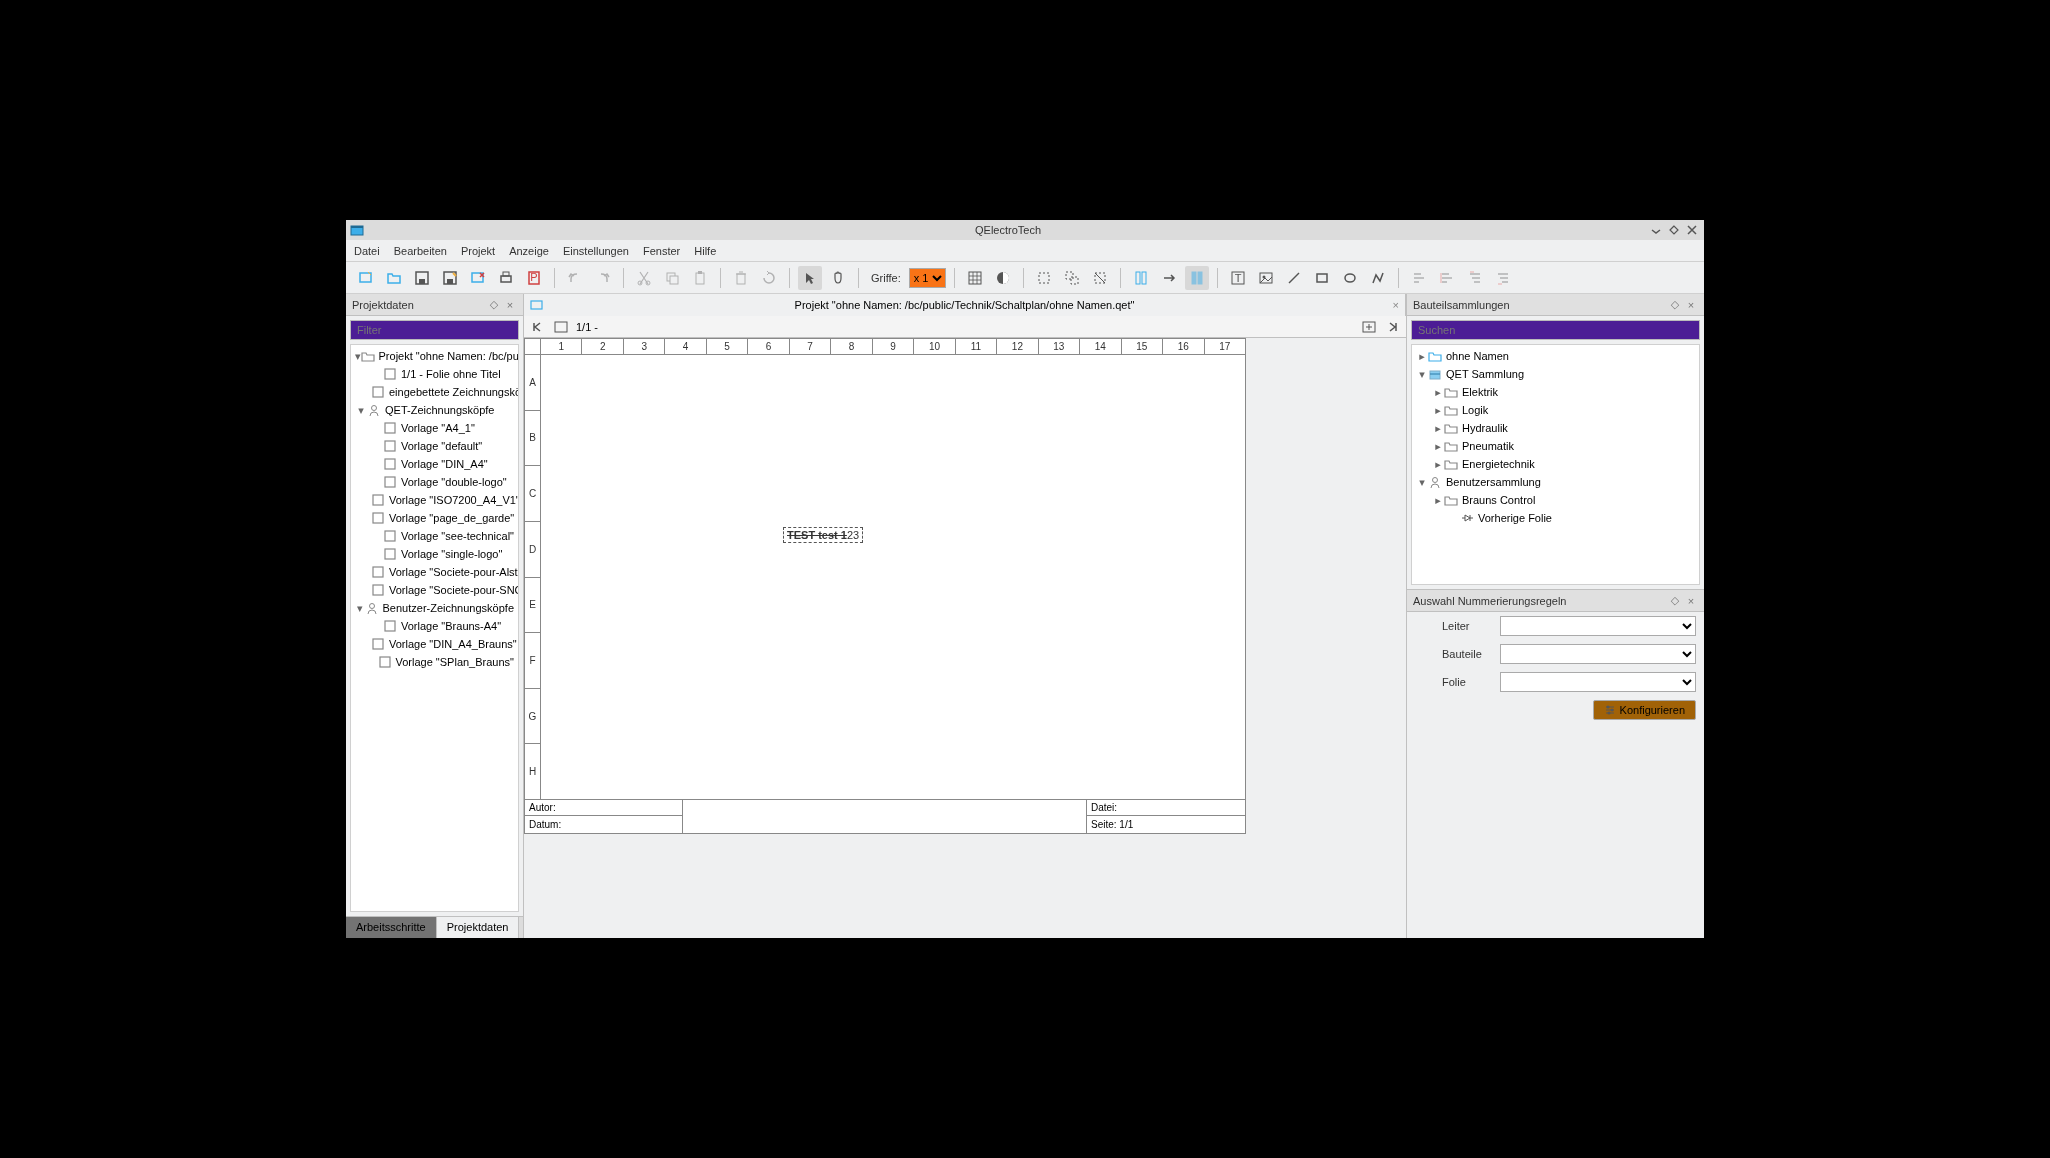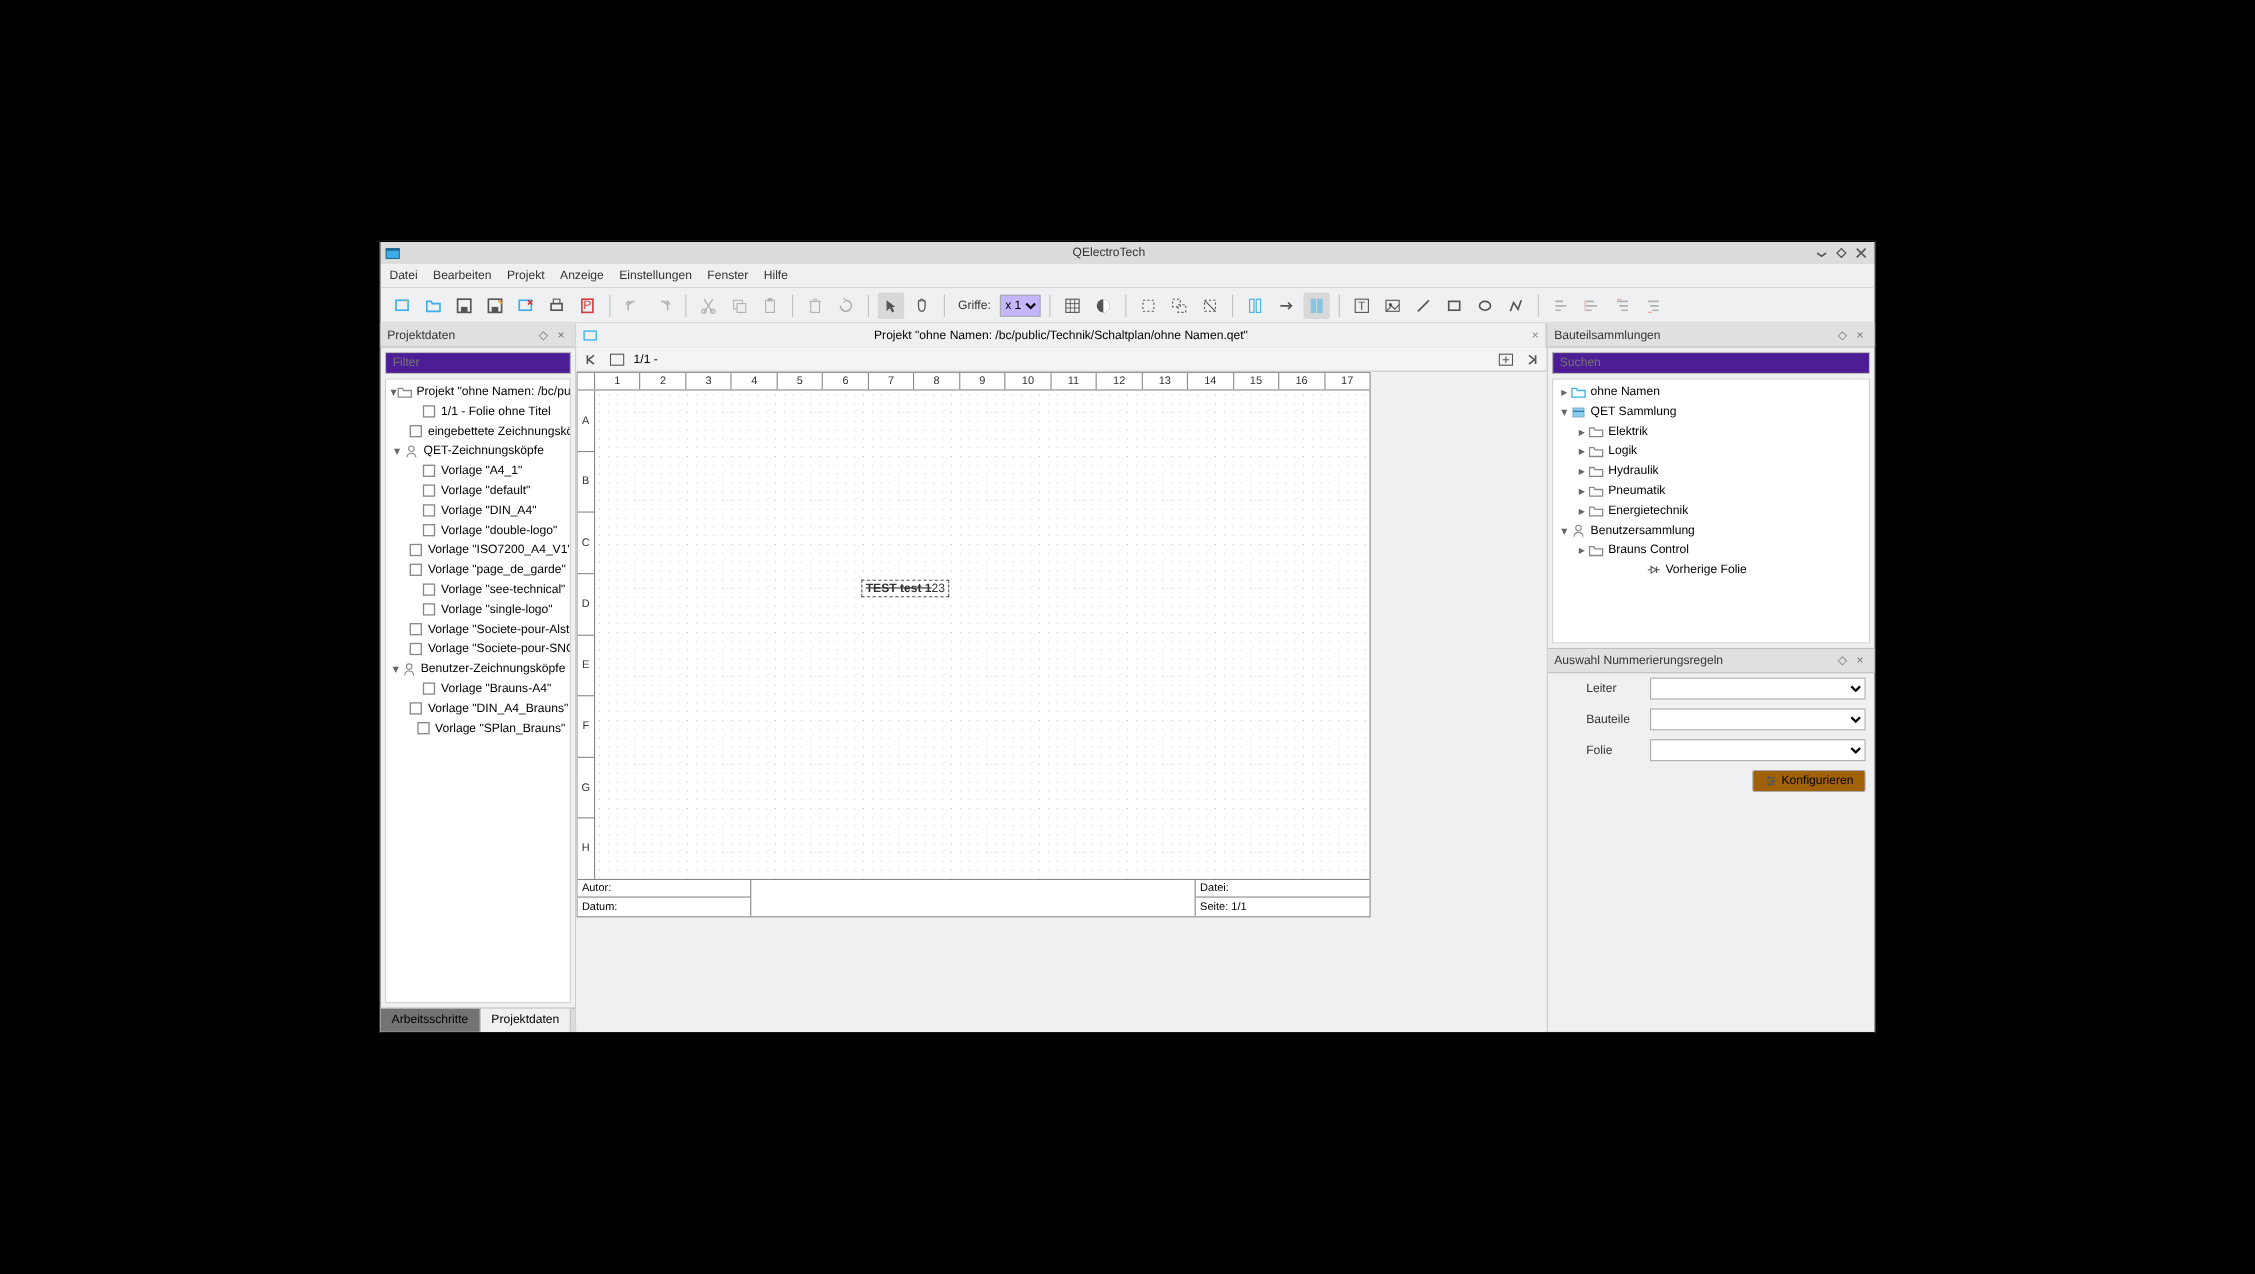--- a/index.html
+++ b/index.html
@@ -9,21 +9,21 @@
 .titlebar .app-icon { width: 14px; height: 14px; margin-right: 6px; display: flex; align-items: center; justify-content: center; }
 .titlebar .title { flex: 1; text-align: center; color: #333; }
 .titlebar .win-btn { width: 16px; height: 16px; margin-left: 2px; display: flex; align-items: center; justify-content: center; color: #555; cursor: pointer; }
 .menubar { height: 22px; background: #eff0f1; display: flex; align-items: center; padding: 0 8px; gap: 14px; border-bottom: 1px solid #d0d0d0; }
 .menubar span { color: #333; cursor: pointer; }
 .toolbar { height: 32px; background: #eff0f1; display: flex; align-items: center; padding: 0 8px; gap: 4px; border-bottom: 1px solid #d0d0d0; }
 .toolbar .tb-btn { width: 24px; height: 24px; display: flex; align-items: center; justify-content: center; cursor: pointer; border-radius: 2px; }
 .toolbar .tb-btn.disabled { opacity: 0.4; cursor: default; }
 .toolbar .tb-sep { width: 1px; height: 20px; background: #c0c0c0; margin: 0 4px; }
 .toolbar .tb-label { color: #333; margin: 0 4px; }
-.toolbar select { font-size: 11px; height: 20px; border: 1px solid #aaa; background: #c4b5fd; }
+.toolbar select { font-size: 11px; height: 20px; border: 1px solid #aaa; background: #f97316; }
 .content { flex: 1; display: flex; min-height: 0; }
 .panel-left { width: 178px; border-right: 1px solid #c0c0c0; display: flex; flex-direction: column; background: #eff0f1; }
 .panel-right { width: 298px; border-left: 1px solid #c0c0c0; display: flex; flex-direction: column; background: #eff0f1; }
 .panel-header { height: 22px; background: #e0e0e0; display: flex; align-items: center; padding: 0 6px; border-bottom: 1px solid #c0c0c0; }
 .panel-header .ph-title { flex: 1; color: #333; }
 .panel-header .ph-btn { width: 14px; height: 14px; margin-left: 2px; display: flex; align-items: center; justify-content: center; color: #777; cursor: pointer; }
 .filter-input { margin: 4px; padding: 3px 6px; border: 1px solid #bbb; background: #4c1d95; color: #888; }
 .tree { flex: 1; overflow: auto; background: #fff; margin: 0 4px 4px 4px; border: 1px solid #d0d0d0; padding: 2px 0; }
 .tree-item { display: flex; align-items: center; height: 18px; padding-right: 4px; white-space: nowrap; overflow: hidden; text-overflow: ellipsis; cursor: pointer; }
 .tree-item .chevron { width: 12px; display: inline-flex; justify-content: center; color: #666; }
@@ -675,21 +675,21 @@
               </div>
               <div class="tree-item" style="padding-left: 20px;">
                 <span class="chevron">▸</span>
                 <span class="icon">
                   <svg width="14" height="14">
                     <path d="M1 4 L5 4 L6 6 L13 6 L13 12 L1 12 Z" fill="none" stroke="#888" stroke-width="1.2"></path>
                   </svg>
                 </span>
                 <span>Brauns Control</span>
               </div>
-              <div class="tree-item" style="padding-left: 36px; margin-left: 36px;">
+              <div class="tree-item" style="padding-left: 36px;">
                 <span class="chevron"></span>
                 <span class="icon">
                   <svg width="14" height="14">
                     <path d="M2 7 L5 7 M5 4 L5 10 L10 7 Z M10 4 L10 10 M10 7 L13 7" fill="none" stroke="#555"></path>
                   </svg>
                 </span>
                 <span>Vorherige Folie</span>
               </div>
             </div>
         </div>

